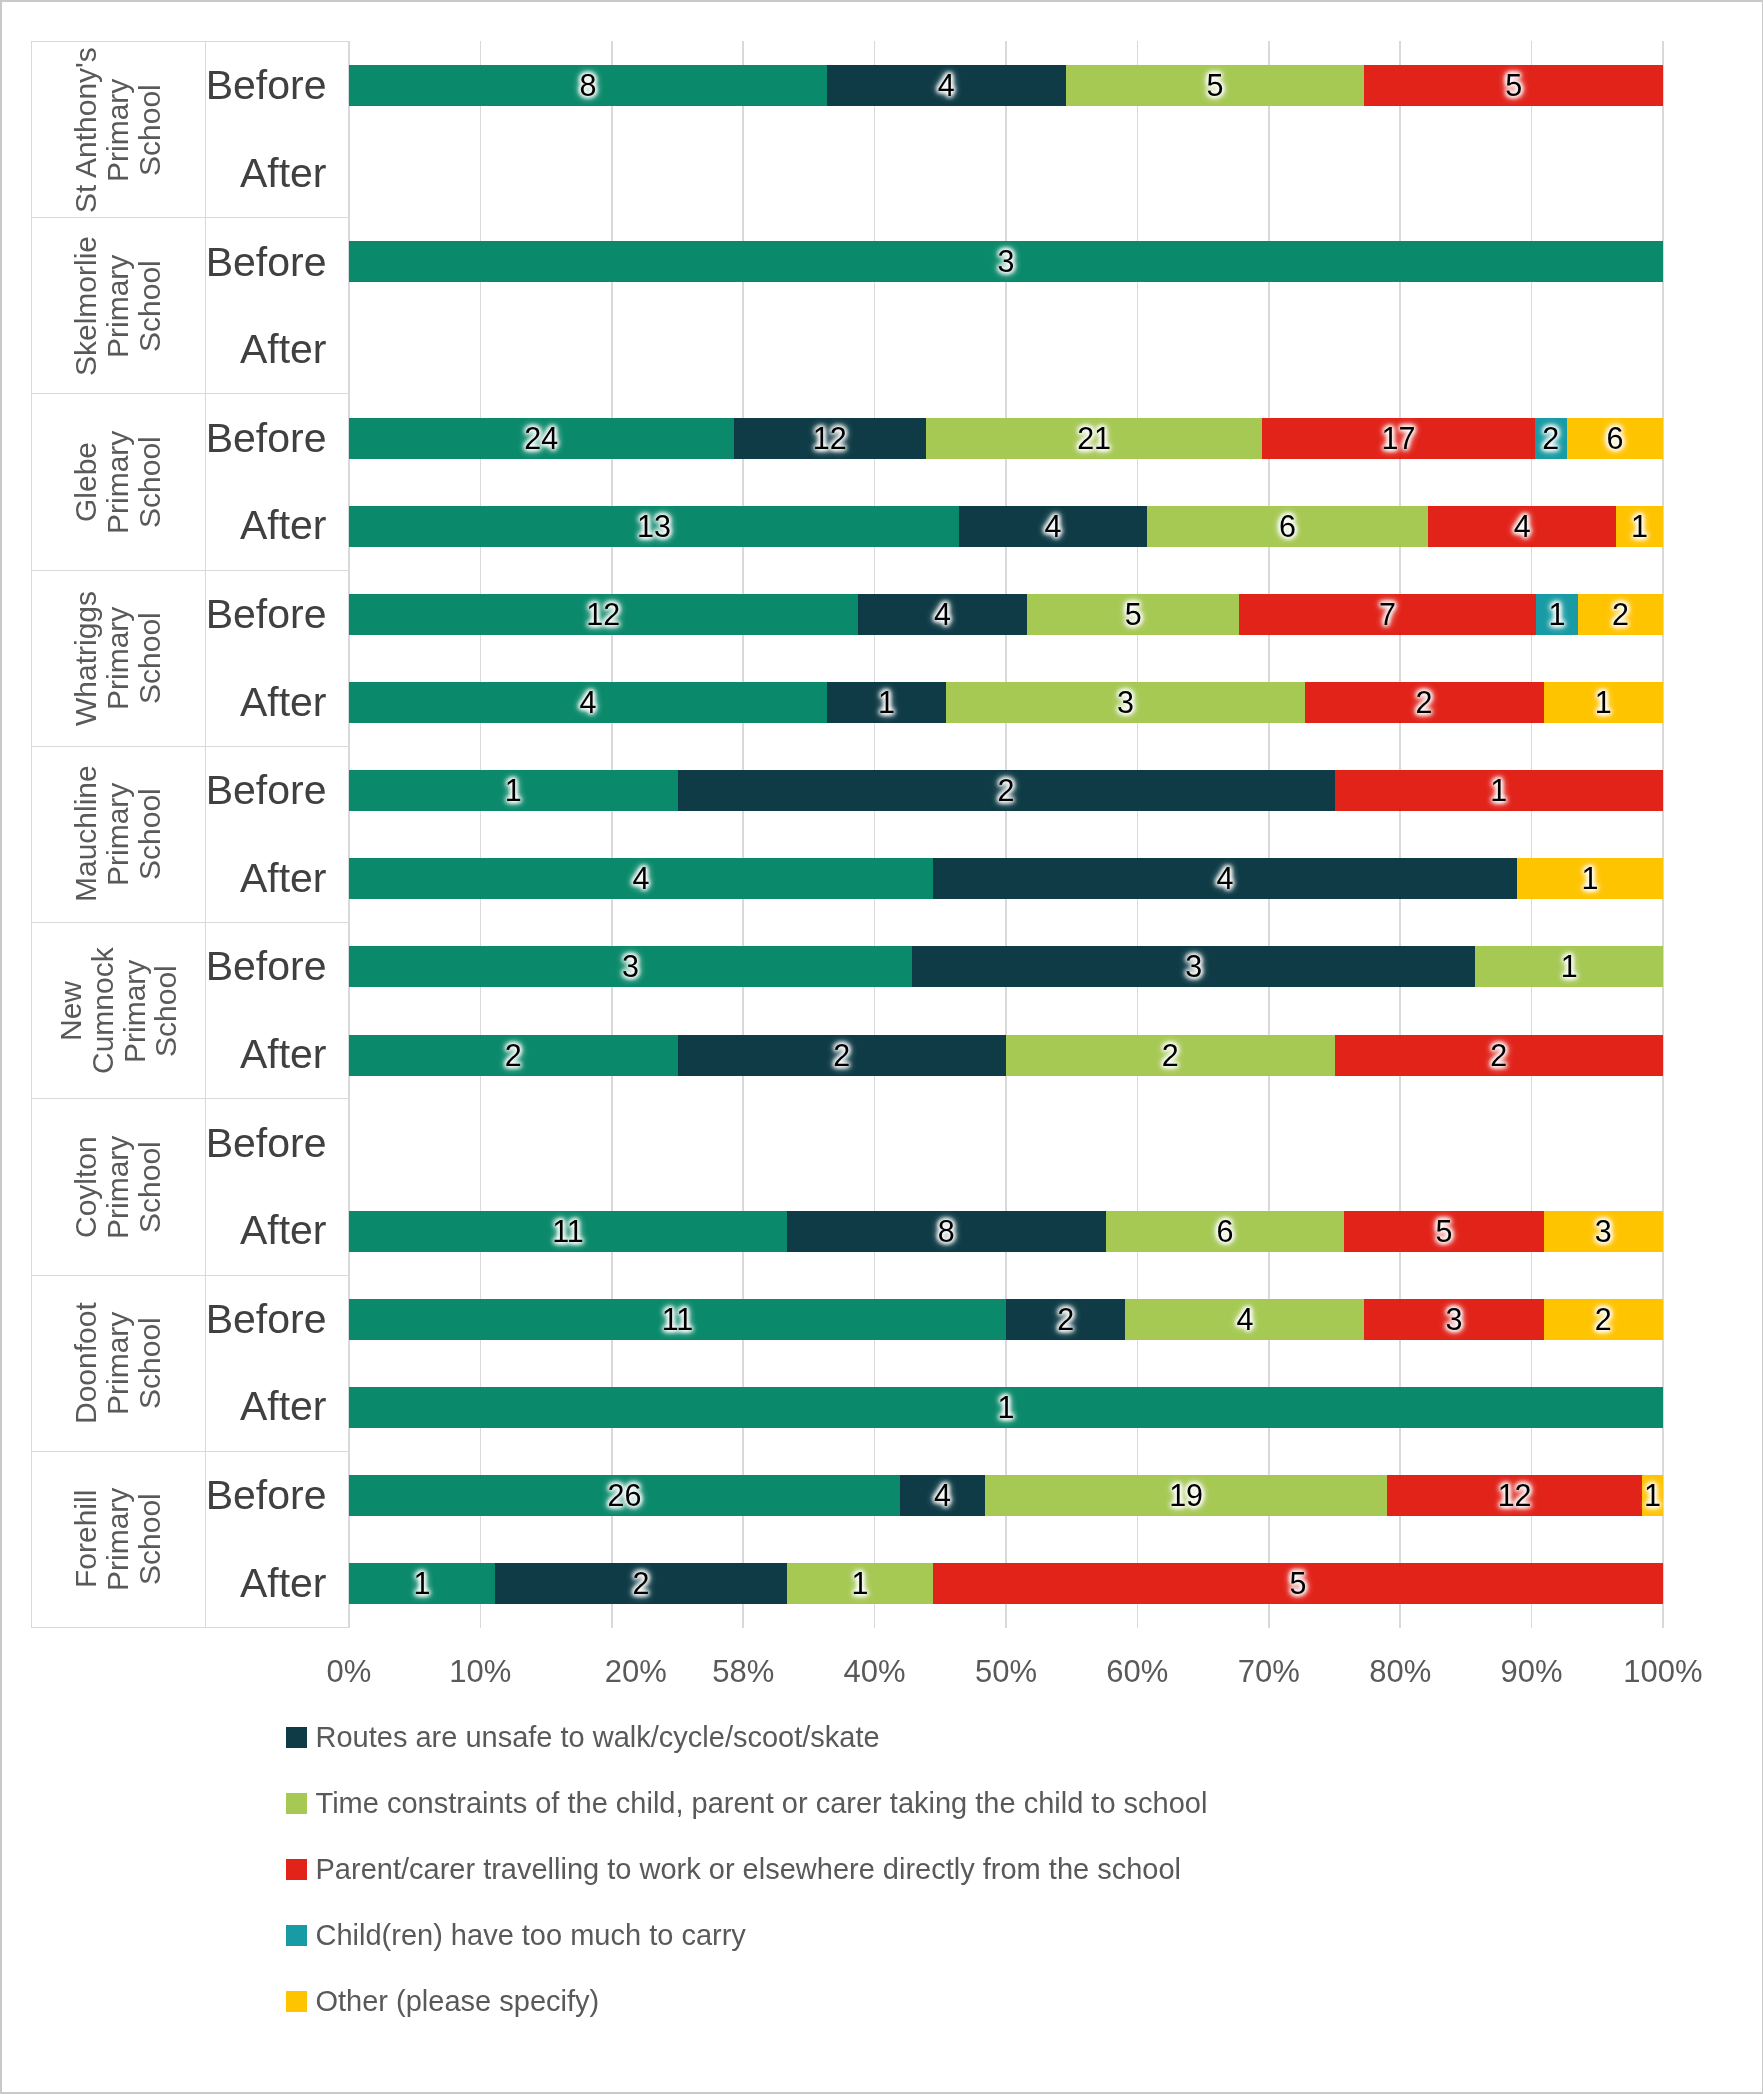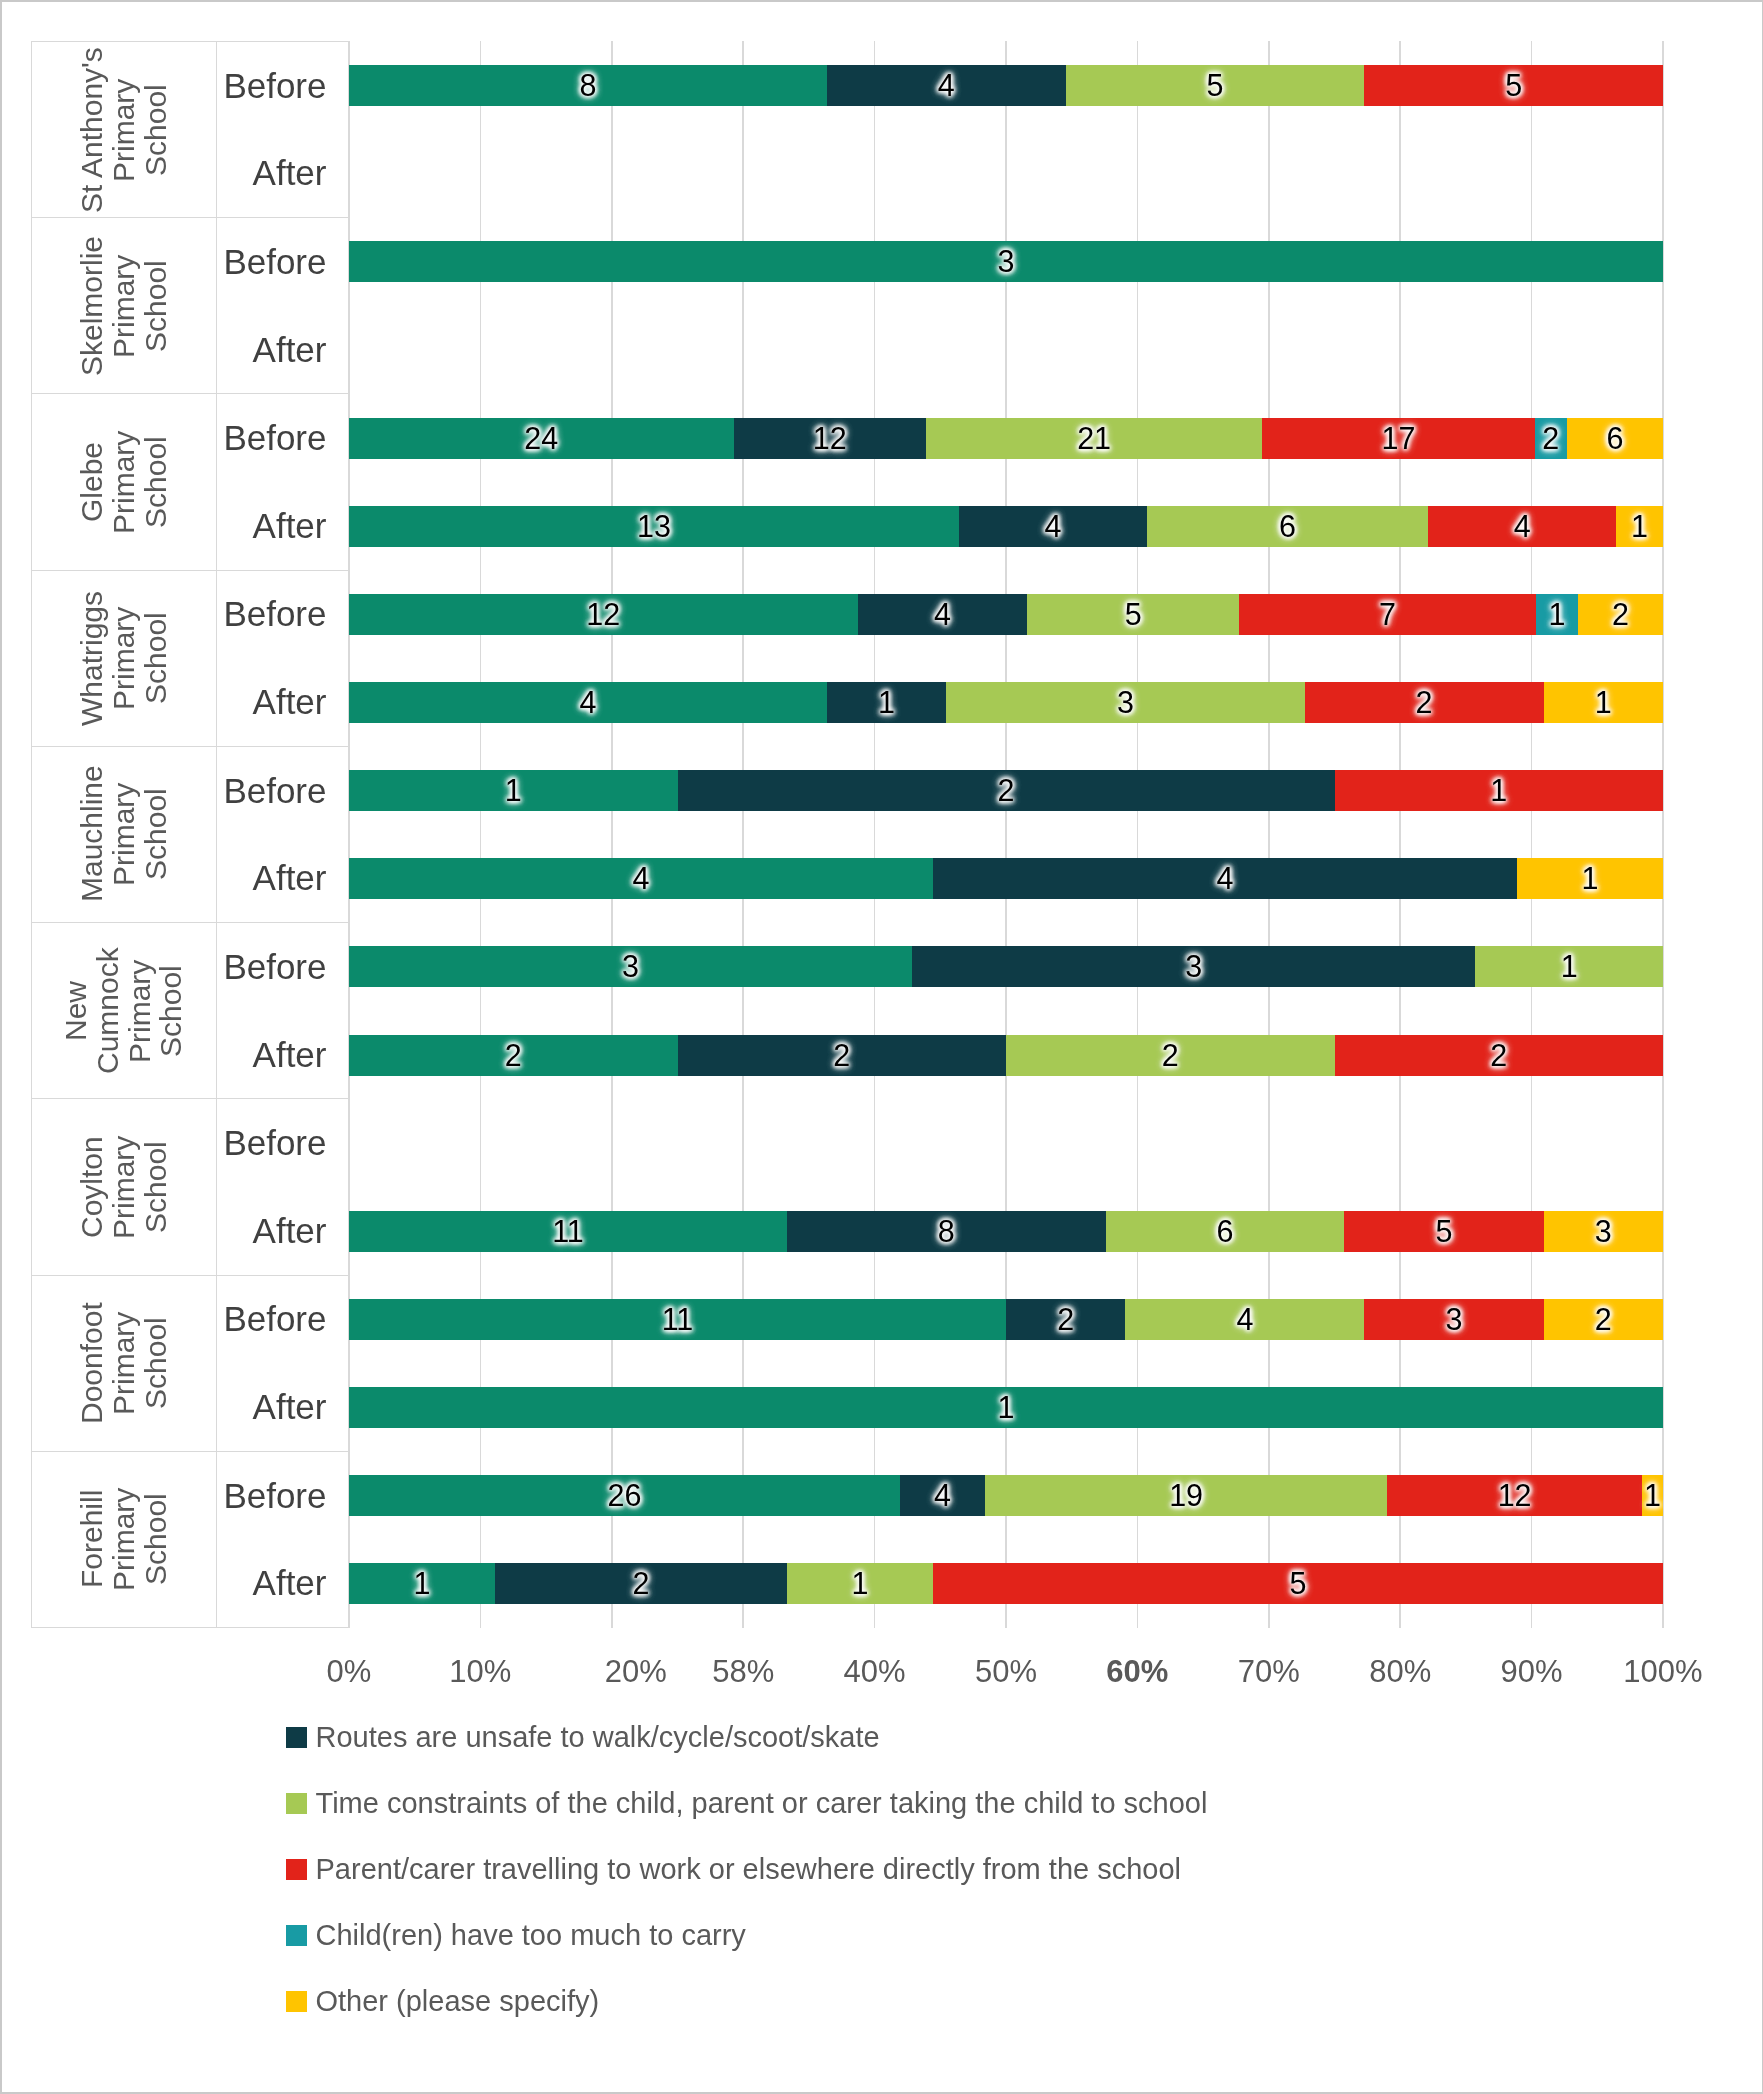--- a/index.html
+++ b/index.html
@@ -24,21 +24,21 @@
     display:flex;align-items:center;justify-content:center;overflow:hidden;
   }
   .school-name{
     writing-mode:vertical-rl;transform:rotate(180deg);
     max-height:166px;line-height:1.06;
     font-size:30px;color:#595959;text-align:center;
   }
   .period-col{flex:1;display:flex;flex-direction:column;}
   .period-cell{
     flex:1;display:flex;align-items:center;justify-content:flex-end;
-    padding-right:22px;font-size:35px;color:#404040;
+    padding-right:22px;font-size:41px;color:#404040;
   }
 
   
   .plot{position:absolute;left:349px;top:41px;width:1314px;height:1587px;}
   .gridline{position:absolute;top:0;bottom:0;width:1.7px;background:#d9d9d9;}
   .bar-row{position:absolute;left:0;width:100%;height:88px;display:flex;align-items:center;}
   .bar{display:flex;width:100%;height:41px;}
   .seg{
     position:relative;height:100%;display:flex;align-items:center;justify-content:center;
   }
@@ -405,21 +405,21 @@
     </div>
   </div>
 
 <div class="x-axis">
     <span class="x-tick" style="left: 0%;">0%</span>
     <span class="x-tick" style="left: 10%;">10%</span>
     <span class="x-tick" style="left: 20%; margin-left: 24px;">20%</span>
     <span class="x-tick" style="left: 30%;">58%</span>
     <span class="x-tick" style="left: 40%;">40%</span>
     <span class="x-tick" style="left: 50%;">50%</span>
-    <span class="x-tick" style="left: 60%; font-weight: bold;">60%</span>
+    <span class="x-tick" style="left: 60%;">60%</span>
     <span class="x-tick" style="left: 70%;">70%</span>
     <span class="x-tick" style="left: 80%;">80%</span>
     <span class="x-tick" style="left: 90%;">90%</span>
     <span class="x-tick" style="left: 100%;">100%</span>
   </div>
 
 <div class="legend">
     <div class="legend-item">
       <span class="legend-swatch" style="background: rgb(14, 59, 70);"></span>
       <span class="legend-label">Routes are unsafe to walk/cycle/scoot/skate</span>

